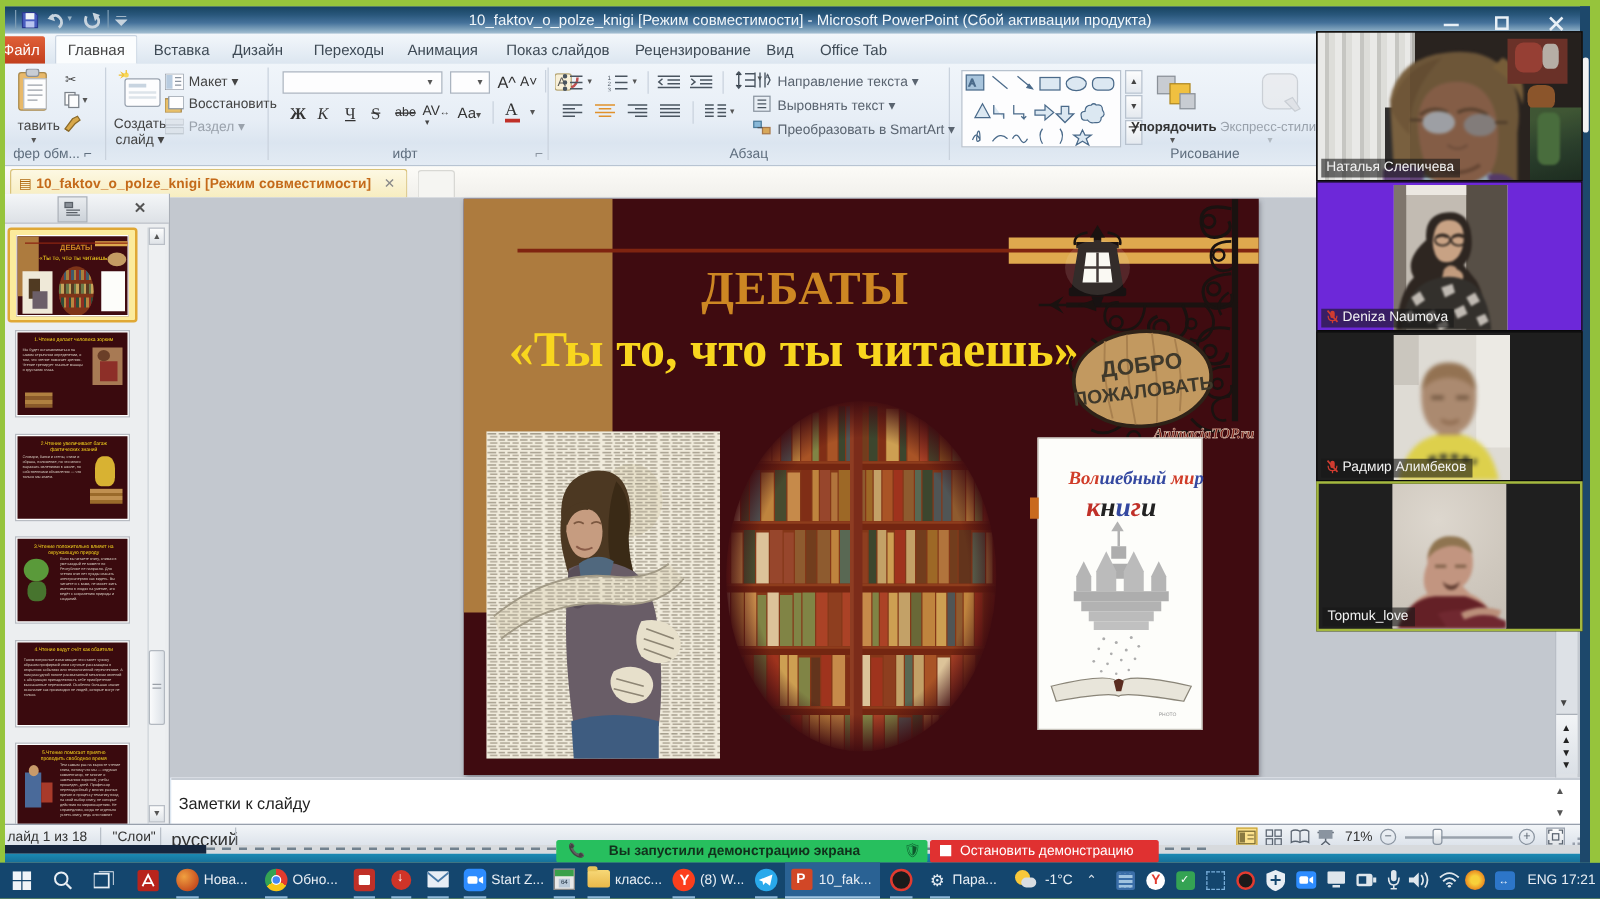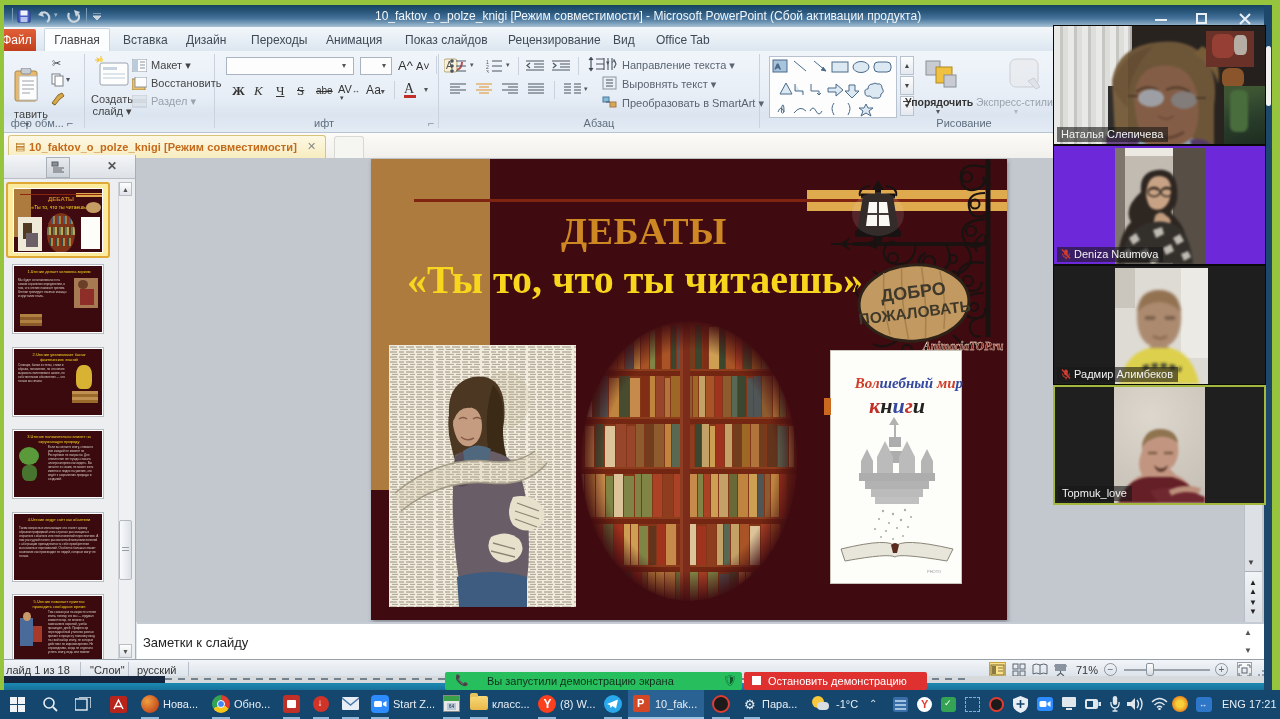--- a/index.html
+++ b/index.html
@@ -55,21 +55,21 @@
   <div class="abs tabt" style="left:652px; top:6px; color:#3e4a55; font-size:12px;">Office Tab</div>
 </div>
 
 <div class="abs" id="ribbon" style="left:4px; top:51px; width:1268px; height:82px; background:linear-gradient(#f0f5fa 0%, #e7eef6 55%, #dbe5f0 78%, #e3ebf4 100%); border-bottom:1px solid #b8c4d2; font-size:11px; color:#444;">
   
   <div class="abs" style="left:80px;top:3px;width:1px;height:74px;background:#c9d2dd;"></div>
   <div class="abs" style="left:210px;top:3px;width:1px;height:74px;background:#c9d2dd;"></div>
   <div class="abs" style="left:434px;top:3px;width:1px;height:74px;background:#c9d2dd;"></div>
   <div class="abs" style="left:755px;top:3px;width:1px;height:74px;background:#c9d2dd;"></div>
   
-  <div class="abs" style="left:5px;top:17px;width:40px;height:62px;">
+  <div class="abs" style="left:5px;top:4px;width:40px;height:62px;">
     <svg width="34" height="38" viewBox="0 0 34 38" style="margin-left:2px;">
         <rect x="4" y="3" width="22" height="30" rx="2" fill="#e8b96a" stroke="#a8884a"></rect>
         <rect x="10" y="0" width="10" height="6" rx="2" fill="#c8cdd4" stroke="#8a9098"></rect>
         <rect x="8" y="8" width="18" height="24" fill="#fdfdfd" stroke="#b8bdc4"></rect>
         <path d="M11 13 h12 M11 17 h12 M11 21 h12 M11 25 h8" stroke="#9aa0a8" stroke-width="1"></path>
       </svg>
     <div style="position:absolute;left:0px;top:40px;width:44px;text-align:center;">тавить</div>
     <div style="position:absolute;left:16px;top:52px;font-size:8px;color:#555;">▾</div>
   </div>
   <div class="abs" style="left:48px;top:6px;">✂</div>
@@ -736,21 +736,21 @@
     <div style="position:absolute;left:4px;top:6px;font-size:8px;color:#222;">▲<br>▲</div>
     <div style="position:absolute;left:4px;top:26px;font-size:8px;color:#222;">▼<br>▼</div>
   </div>
 </div>
 
 <div class="abs" id="statusbar" style="left:4px; top:659px; width:1268px; height:21px; background:linear-gradient(#f2f5f8,#d8dfe8); border-top:1px solid #98a0ac;">
   <div class="abs" style="left:2px; top:4px; font-size:11px; color:#333;">лайд 1 из 18</div>
   <div class="abs" style="left:76px; top:2px; width:1px; height:17px; background:#b8bfc8;"></div>
   <div class="abs" style="left:86px; top:4px; font-size:11px; color:#333;">"Слои"</div>
   <div class="abs" style="left:124px; top:2px; width:1px; height:17px; background:#b8bfc8;"></div>
-  <div class="abs" style="left:133px; top:4px; font-size:11px; color:#333;">русский</div>
+  <div class="abs" style="left:133px; top:4px; font-size:15px; color:#333;">русский</div>
   <div class="abs" style="left:184px; top:2px; width:1px; height:17px; background:#b8bfc8;"></div>
 
   <div class="abs" style="left:985px; top:2px; width:17px; height:16px; background:#fbe18c; border:1px solid #c8a43c;"><svg width="15" height="14" viewBox="0 0 15 14">
         <rect x="1" y="2" width="13" height="10" fill="none" stroke="#7a6a30" stroke-width="1"></rect>
         <rect x="2" y="3" width="4" height="8" fill="#8a7a40"></rect>
         <path d="M8 5 h5 M8 8 h5" stroke="#8a7a40" stroke-width="1"></path>
       </svg></div>
   <svg class="abs" style="left:1008px;top:3px;" width="15" height="14" viewBox="0 0 15 14">
       <g fill="none" stroke="#5a6470" stroke-width="1">
         <rect x="1" y="1" width="5" height="5"></rect>
@@ -788,21 +788,21 @@
   </div>
 </div>
 
 <div class="abs" style="left:0px; top:676px; width:1280px; height:7px; background:#d7dadd;"></div>
 <div class="abs" style="left:165px; top:678px; width:800px; height:2px; background:repeating-linear-gradient(90deg,#72828f 0 7px,#d7dadd 7px 13px);"></div>
 <div class="abs" style="left:0px; top:676px; width:165px; height:7px; background:#16263e;"></div>
 <div class="abs" style="left:0px; top:683px; width:1280px; height:7px; background:linear-gradient(#1b8ab3,#17719a);"></div>
 
 <div class="abs" id="sharebar" style="left:445px; top:672px; width:297px; height:18px; background:#27bf5e; border-radius:2px;">
   <span style="position:absolute; left:10px; top:2px; color:#0b3b22; font-size:11px;">📞</span>
-  <span style="position:absolute; left:42px; top:3px; color:#11311c; font-size:11px; font-weight:normal;">Вы запустили демонстрацию экрана</span>
+  <span style="position:absolute; left:42px; top:3px; color:#11311c; font-size:11px; font-weight:bold;">Вы запустили демонстрацию экрана</span>
   <span style="position:absolute; left:278px; top:2px; color:#0e5a2e; font-size:11px;">🛡</span>
 </div>
 <div class="abs" style="left:744px; top:672px; width:183px; height:18px; background:#e03131; border-radius:2px;">
   <span style="position:absolute; left:8px; top:4px; width:9px; height:9px; background:#fff;"></span>
   <span style="position:absolute; left:24px; top:3px; color:#fff; font-size:11px;">Остановить демонстрацию</span>
 </div>
 
 <div class="abs" id="taskbar" style="left:0px; top:690px; width:1280px; height:29px; background:#14466e; font-size:11px; color:#e8eef4;">
 
   <svg class="abs" style="left:10px;top:7px;" width="15" height="15" viewBox="0 0 15 15">

